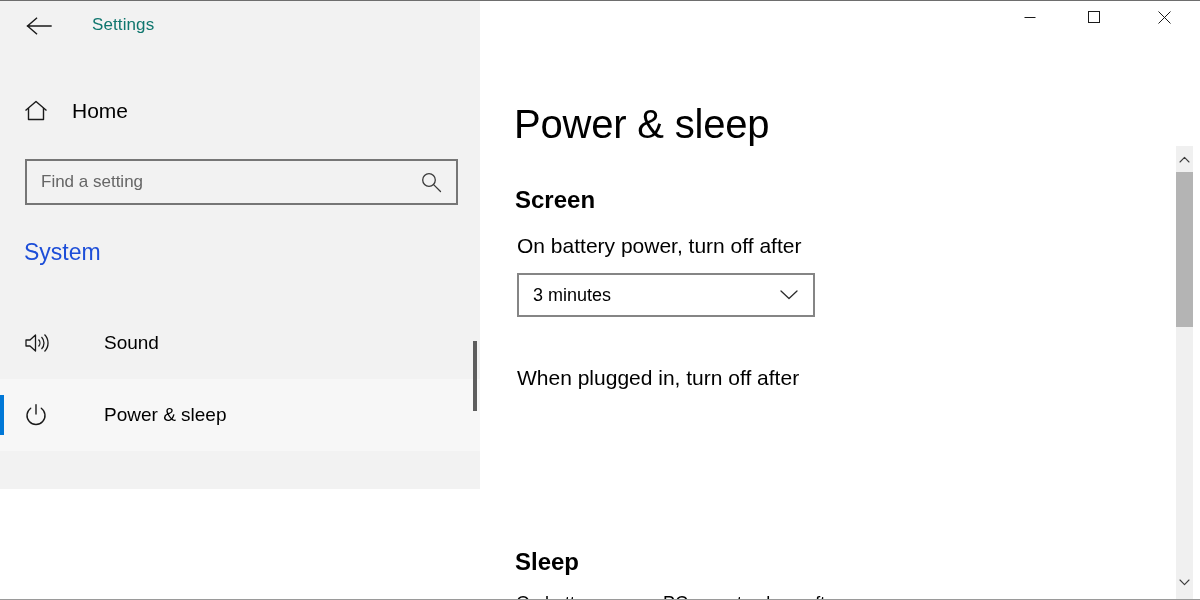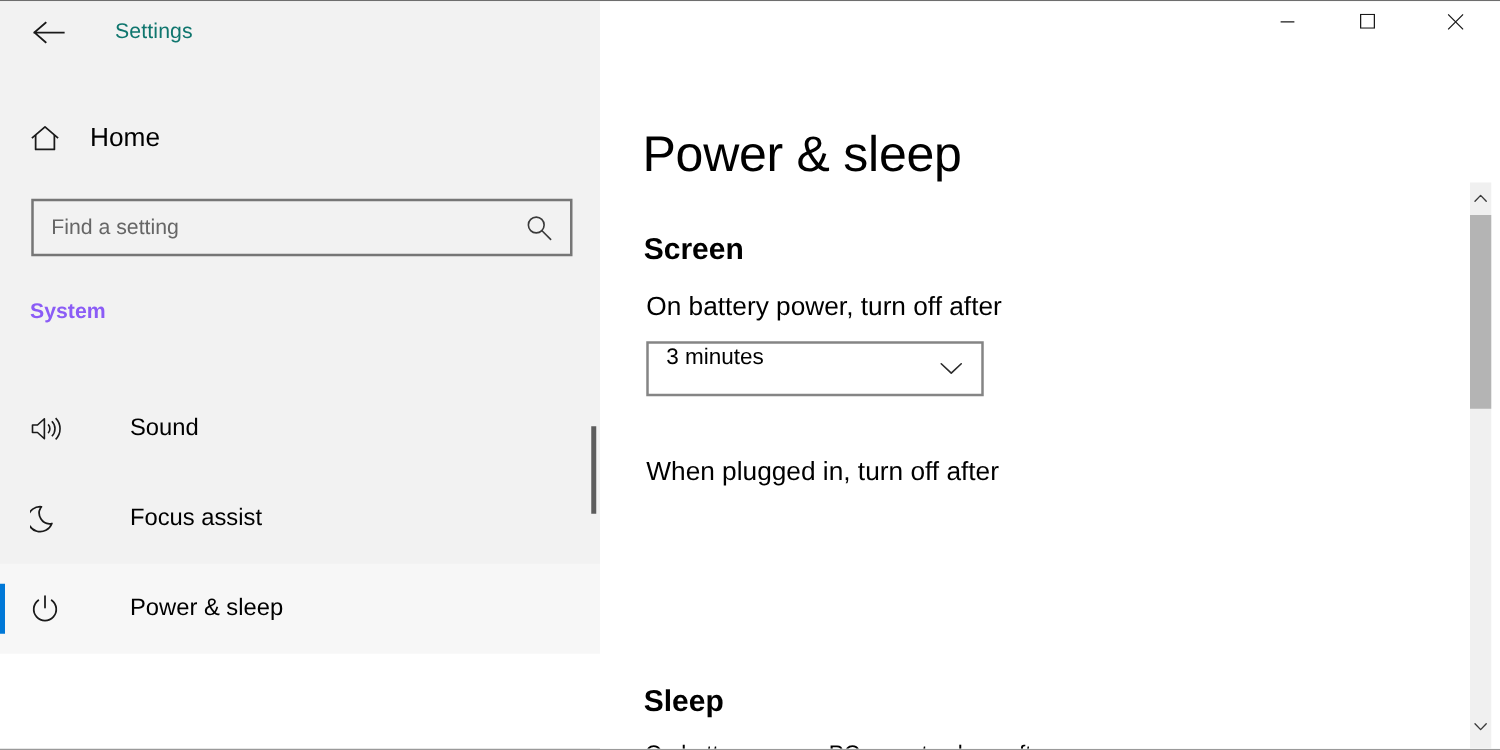--- a/index.html
+++ b/index.html
@@ -149,23 +149,23 @@
     right: 14px;
     top: 50%;
     transform: translateY(-50%);
     display: flex;
   }
 
   #section-label-system {
     position: absolute;
     left: 24px;
     top: 238px;
-    font-size: 17px;
-    font-weight: bold;
-    color: #8b5cf6;
+    font-size: 23px;
+    font-weight: normal;
+    color: #1d4ed8;
   }
 
   #navlist {
     position: absolute;
     left: 0;
     top: 306px;
     width: 480px;
   }
   .nav-item {
     position: relative;
@@ -252,26 +252,27 @@
     font-size: 21px;
     color: #000000;
     white-space: nowrap;
   }
   #label-battery { top: 233px; }
   #label-plugged { top: 365px; }
 
   .combobox {
     position: absolute;
     left: 37px;
-    width: 270px;
+    width: 298px;
     height: 44px;
     box-sizing: border-box;
     border: 2px solid #858585;
     background: #ffffff;
     display: flex;
+    align-items: center;
     cursor: default;
   }
   #combo-battery { top: 272px; }
   #combo-plugged { top: 404px; }
   .combobox .combo-value {
     margin-left: 14px;
     font-size: 18px;
     color: #000000;
     white-space: nowrap;
   }
@@ -403,28 +404,20 @@
             <path d="M2 8 L2 14 L6 14 L11.5 19 L11.5 3 L6 8 Z" stroke="#1a1a1a" stroke-width="1.3" fill="none" stroke-linejoin="round"></path>
             <path d="M14.5 7.5 A5 5 0 0 1 14.5 14.5" stroke="#1a1a1a" stroke-width="1.3" fill="none"></path>
             <path d="M17.5 5 A8.5 8.5 0 0 1 17.5 17" stroke="#1a1a1a" stroke-width="1.3" fill="none"></path>
             <path d="M20.5 2.5 A12 12 0 0 1 20.5 19.5" stroke="#1a1a1a" stroke-width="1.3" fill="none"></path>
           </svg>
         </span>
         <span class="nav-label">Sound</span>
       </div>
 
 
-      <div class="nav-item">
-        <span class="nav-icon">
-          <svg width="24" height="24" viewBox="0 0 24 24">
-            <path d="M17.5 15.8 A10 10 0 1 1 9.2 2.4 A8.4 8.4 0 0 0 17.5 15.8 Z" stroke="#1a1a1a" stroke-width="1.4" fill="none" stroke-linejoin="round"></path>
-          </svg>
-        </span>
-        <span class="nav-label">Focus assist</span>
-      </div>
 
       <div class="nav-item selected">
         <span class="accent-bar"></span>
         <span class="nav-icon">
           <svg width="24" height="24" viewBox="0 0 24 24">
             <path d="M17.3 5.2 A9 9 0 1 1 6.7 5.2" stroke="#1a1a1a" stroke-width="1.4" fill="none" stroke-linecap="round"></path>
             <path d="M12 1.8 L12 11" stroke="#1a1a1a" stroke-width="1.4" fill="none" stroke-linecap="round"></path>
           </svg>
         </span>
         <span class="nav-label">Power &amp; sleep</span>

